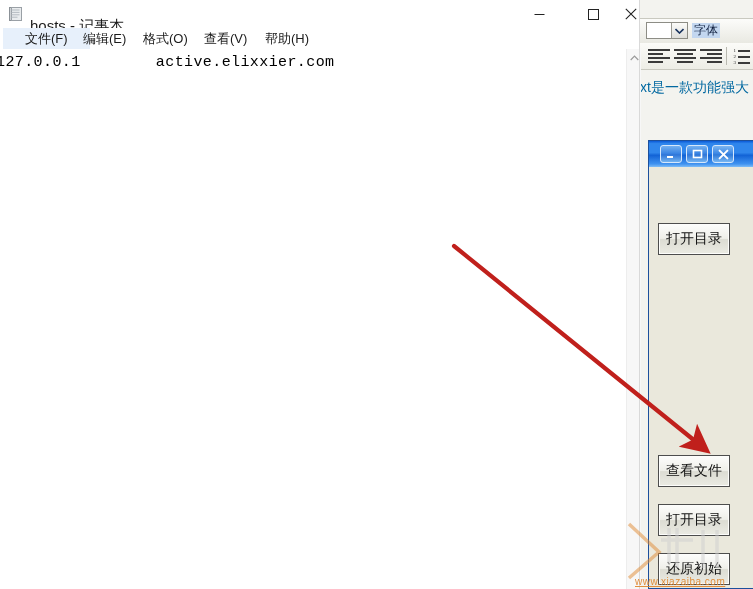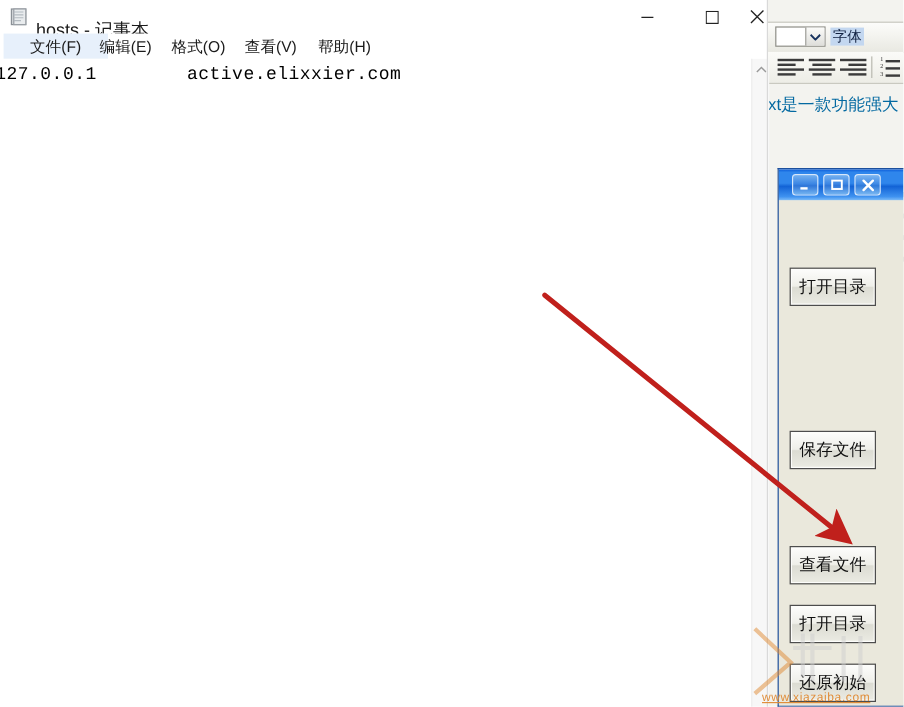--- a/index.html
+++ b/index.html
@@ -237,21 +237,20 @@
     </div>
     <div class="xp-btn" id="tb-close">
       <svg width="11" height="11" viewBox="0 0 11 11">
           <path d="M1.6 1.6 L9.4 9.4 M9.4 1.6 L1.6 9.4" stroke="#ffffff" stroke-width="2" stroke-linecap="round"></path>
         </svg>
     </div>
   </div>
 
   <div id="tool-body">
     <div class="tbtn" style="top:56px">打开目录</div>
-    <div class="tbtn" style="top:192px">保存文件</div>
     <div class="tbtn" style="top:337px">打开目录</div>
     <div class="tbtn" style="top:288px">查看文件</div>
     <div class="tbtn" style="top:386px">还原初始</div>
   </div>
 </div>
 
 <svg class="abs" id="arrow" viewBox="0 0 753 589">
   <defs>
     <marker id="ah" markerWidth="7" markerHeight="7" refX="2.2" refY="3.5" orient="auto">
       <path d="M0,0 L7,3.5 L0,7 L1.6,3.5 z" fill="#C0201C"></path>

